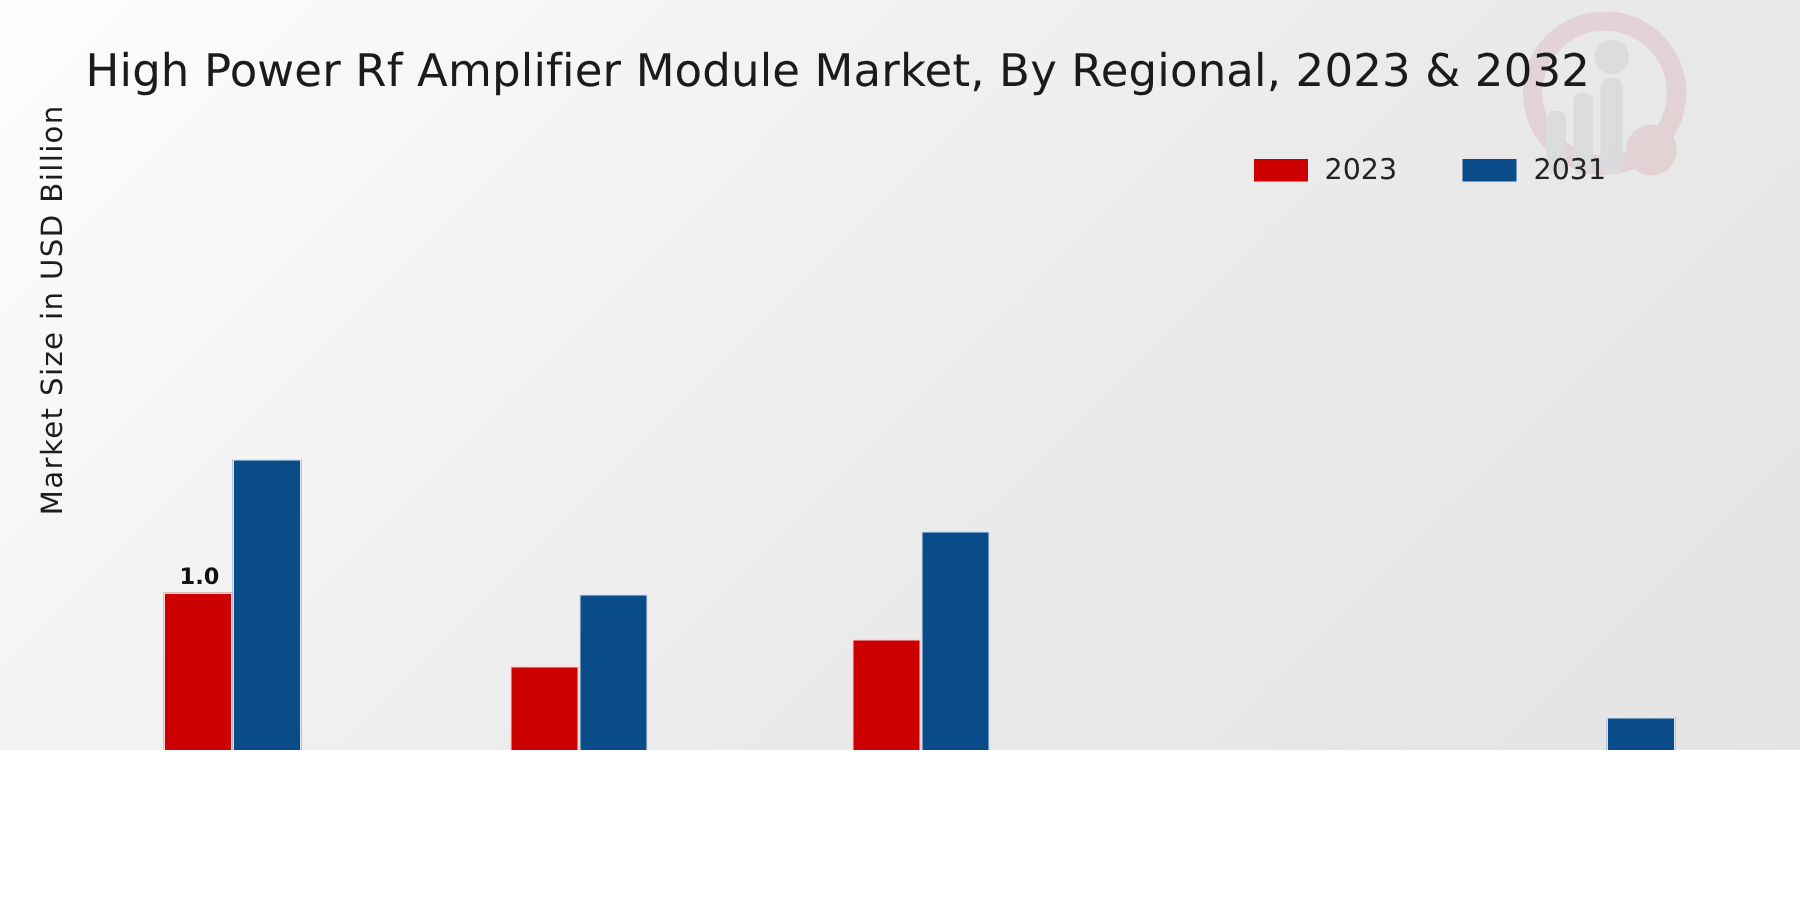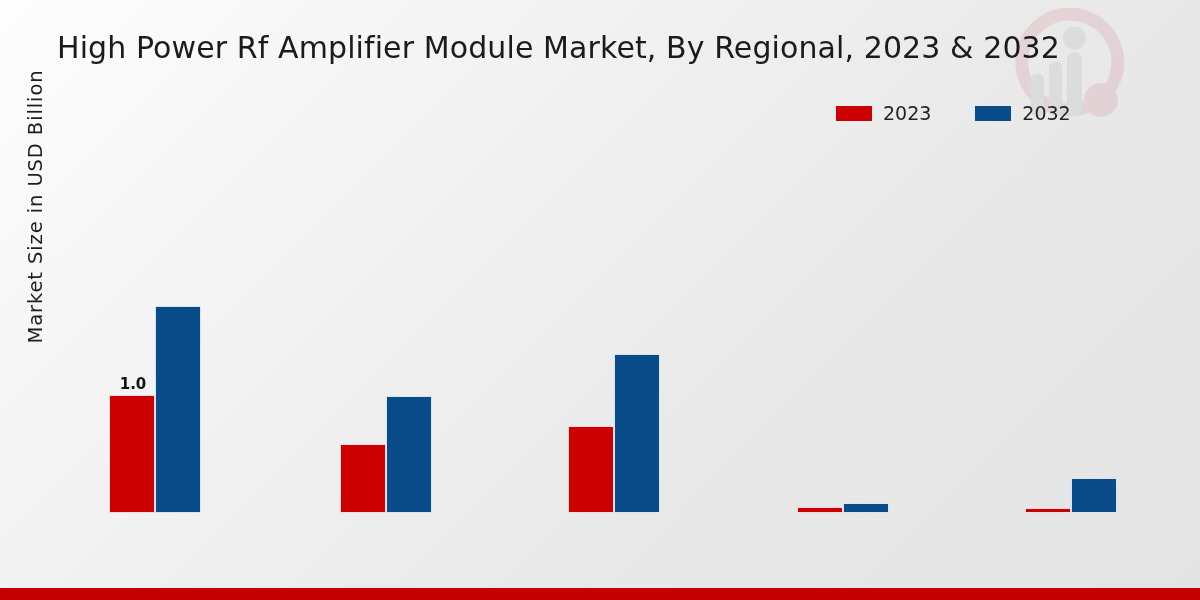--- a/index.html
+++ b/index.html
@@ -8,21 +8,21 @@
   }
   body {
     width: 1200px;
     height: 600px;
     overflow: hidden;
     font-family: "DejaVu Sans", sans-serif;
   }
   #chart-root {
     position: relative;
     width: 1200px;
-    height: 600px;
+    height: 500px;
     background: linear-gradient(135deg, #fdfdfd 0%, #f4f4f4 28%, #e9e9e9 62%, #e4e4e4 100%);
     overflow: hidden;
   }
 
   
   #watermark {
     position: absolute;
     left: 1015px;
     top: 8px;
     width: 110px;
@@ -143,21 +143,21 @@
 
   <div id="chart-title">High Power Rf Amplifier Module Market, By Regional, 2023 &amp; 2032</div>
 
   <div id="legend">
     <div class="legend-item">
       <span class="legend-swatch" style="background:#cc0000"></span>
       <span class="legend-label">2023</span>
     </div>
     <div class="legend-item">
       <span class="legend-swatch" style="background:#0a4c8a"></span>
-      <span class="legend-label">2032</span>
+      <span class="legend-label">2031</span>
     </div>
   </div>
 
   <div id="y-axis-title">Market Size in USD Billion</div>
 
   <div id="plot">
 
     <div class="group" style="left:69px; width:92px;">
       <div class="bar series-2023" style="height:118px;">
         <span class="bar-value">1.0</span>

